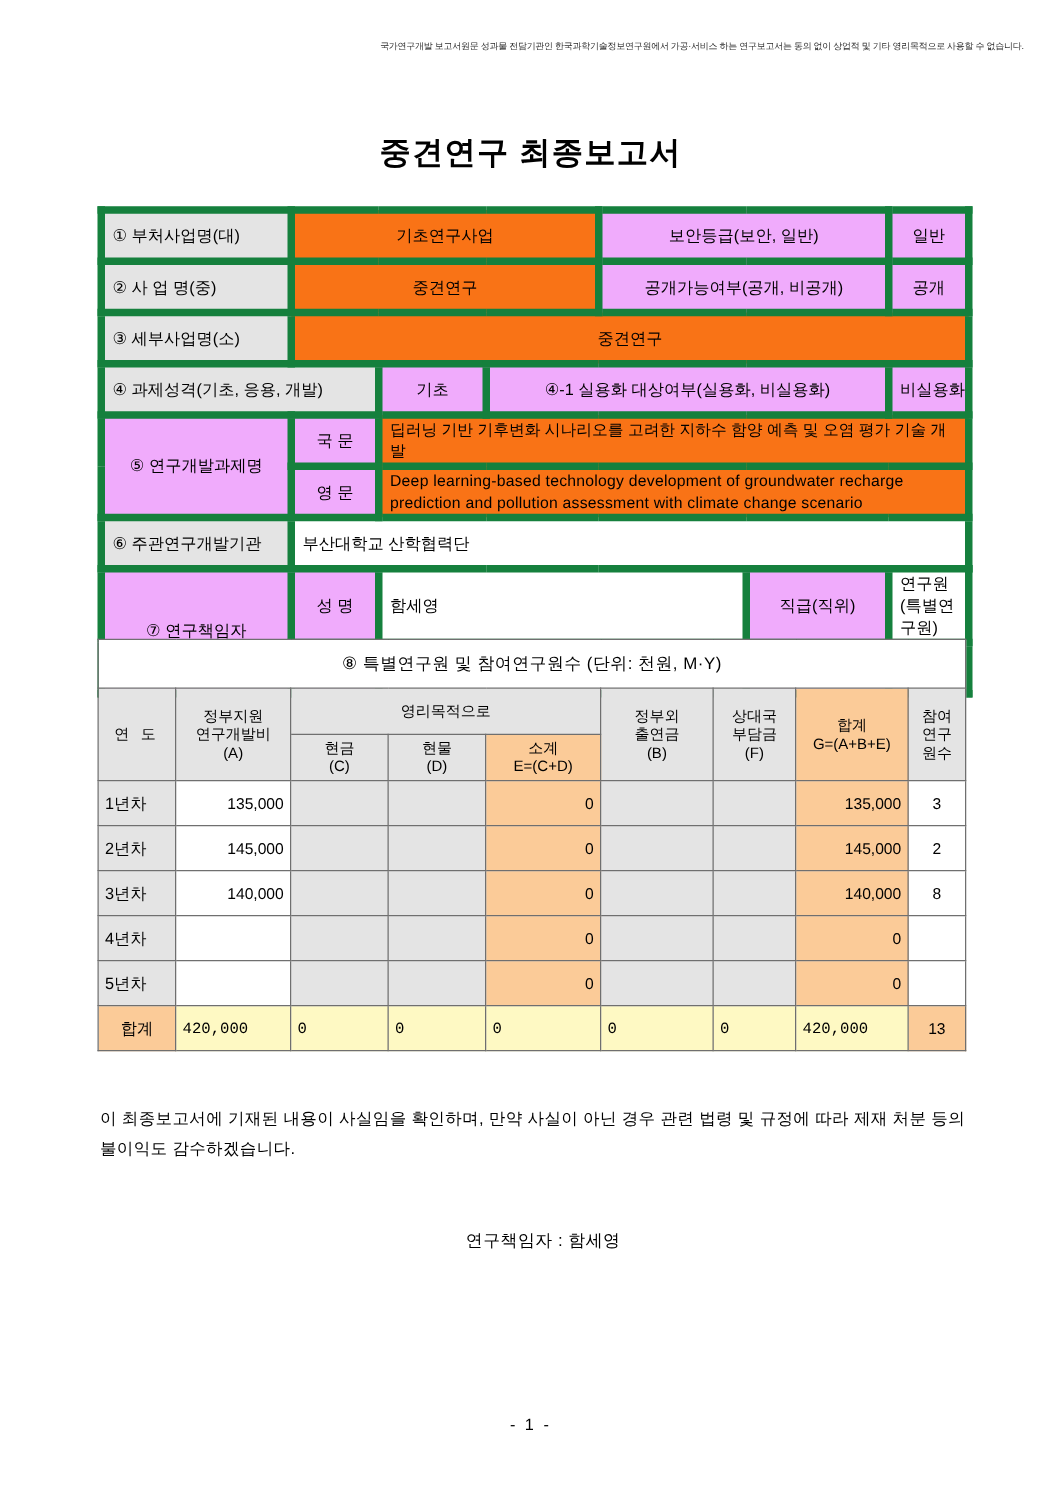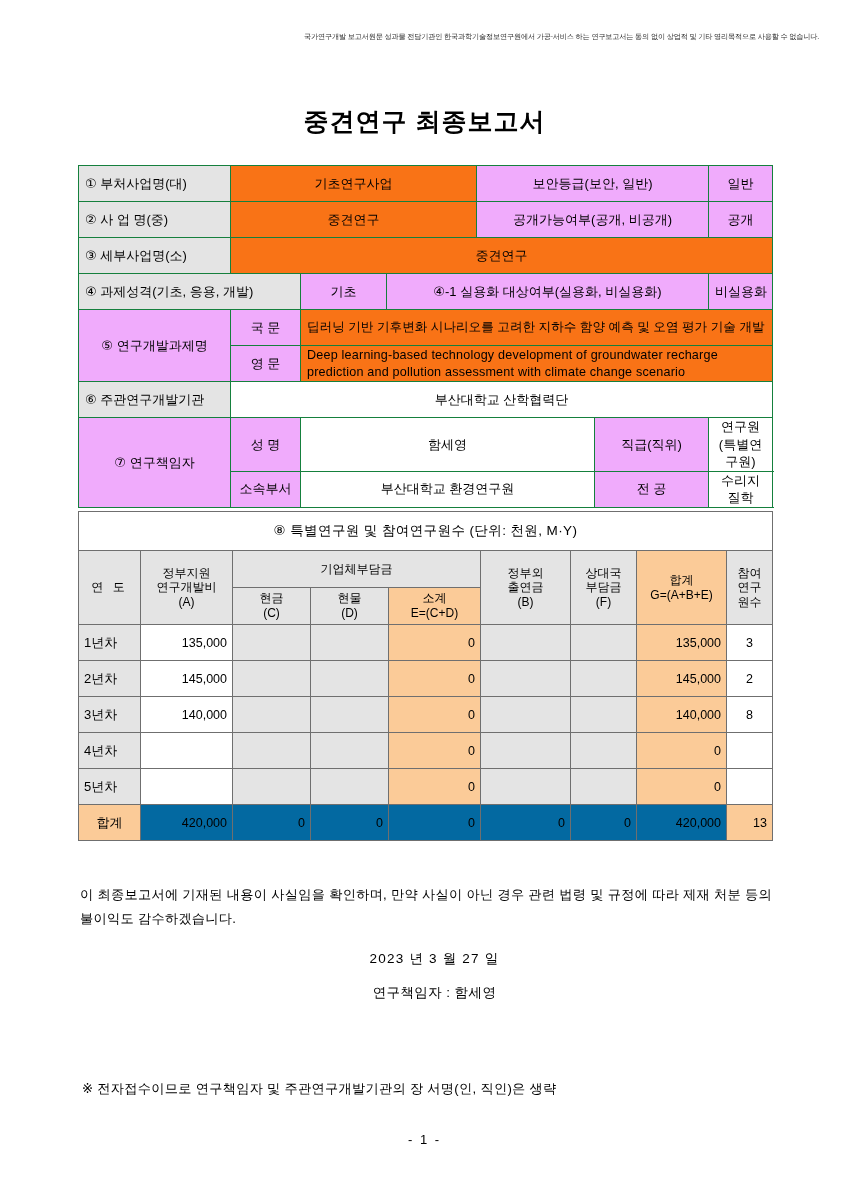--- a/index.html
+++ b/index.html
@@ -52,21 +52,21 @@
   .main-table {
     position: absolute;
     top: 153px;
     left: 78px;
     width: 694px;
     border-collapse: collapse;
     table-layout: fixed;
     font-size: 13px;
   }
   .main-table td {
-    border: 1px solid #15803d;
+    border: 6px solid #15803d;
     padding: 0 6px;
     vertical-align: middle;
     height: 35px;
     line-height: 1.35;
     color: #000;
   }
   .lbl {
     background: #f0abfc;
     text-align: center;
     white-space: nowrap;
@@ -76,21 +76,21 @@
     text-align: left;
     padding-left: 10px;
     white-space: nowrap;
   }
   .val {
     background: #f97316;
     text-align: center;
   }
   .val-left {
     background: #ffffff;
-    text-align: center;
+    text-align: left;
     padding-left: 8px;
   }
   .spaced2 { letter-spacing: 3px; }
 
   .title-ko {
     font-size: 12.6px;
     text-align: left;
     padding-left: 8px;
   }
   .title-en {
@@ -168,28 +168,28 @@
     text-align: center;
     height: 35px;
   }
   .bt-total-lbl {
     background: #fbcb98;
     text-align: center;
     height: 35px;
     font-size: 13px;
   }
   .bt-total {
-    background: #0369a1;
-    text-align: right;
+    background: #fef9c3;
     padding-right: 7px;
     height: 35px;
+    font-family: Liberation Mono, monospace;
   }
   .bt-total-c {
     background: #fbcb98;
-    text-align: right;
+    text-align: center;
     height: 35px;
   }
 
   
   .period-table {
     position: absolute;
     top: 826px;
     left: 78px;
     width: 694px;
     border-collapse: collapse;
@@ -401,21 +401,21 @@
       </tr>
       <tr>
         <td class="bt-head bt-head-tall" rowspan="2">
           <span class="spaced2">연  도</span>
         </td>
         <td class="bt-head bt-head-tall" rowspan="2">
           <div>정부지원</div>
           <div>연구개발비</div>
           <div>(A)</div>
         </td>
-        <td class="bt-head" colspan="3">기업체부담금</td>
+        <td class="bt-head" colspan="3">영리목적으로</td>
         <td class="bt-head bt-head-tall" rowspan="2">
           <div>정부외</div>
           <div>출연금</div>
           <div>(B)</div>
         </td>
         <td class="bt-head bt-head-tall" rowspan="2">
           <div>상대국</div>
           <div>부담금</div>
           <div>(F)</div>
         </td>
@@ -513,21 +513,19 @@
         <td class="bt-total">0</td>
         <td class="bt-total">420,000</td>
         <td class="bt-total-c">13</td>
       </tr>
     </tbody>
   </table>
 
 
   <div class="declaration">이 최종보고서에 기재된 내용이 사실임을 확인하며, 만약 사실이 아닌 경우 관련 법령 및 규정에 따라 제재 처분 등의 불이익도 감수하겠습니다.</div>
 
-  <div class="sig-date">2023 년    3 월   27 일</div>
   <div class="sig-pi">연구책임자 :  함세영</div>
 
 
-  <div class="footnote">※ 전자접수이므로 연구책임자 및 주관연구개발기관의 장 서명(인, 직인)은 생략</div>
 
   <div class="page-number">- 1 -</div>
 
 </div>
 
 </body></html>

